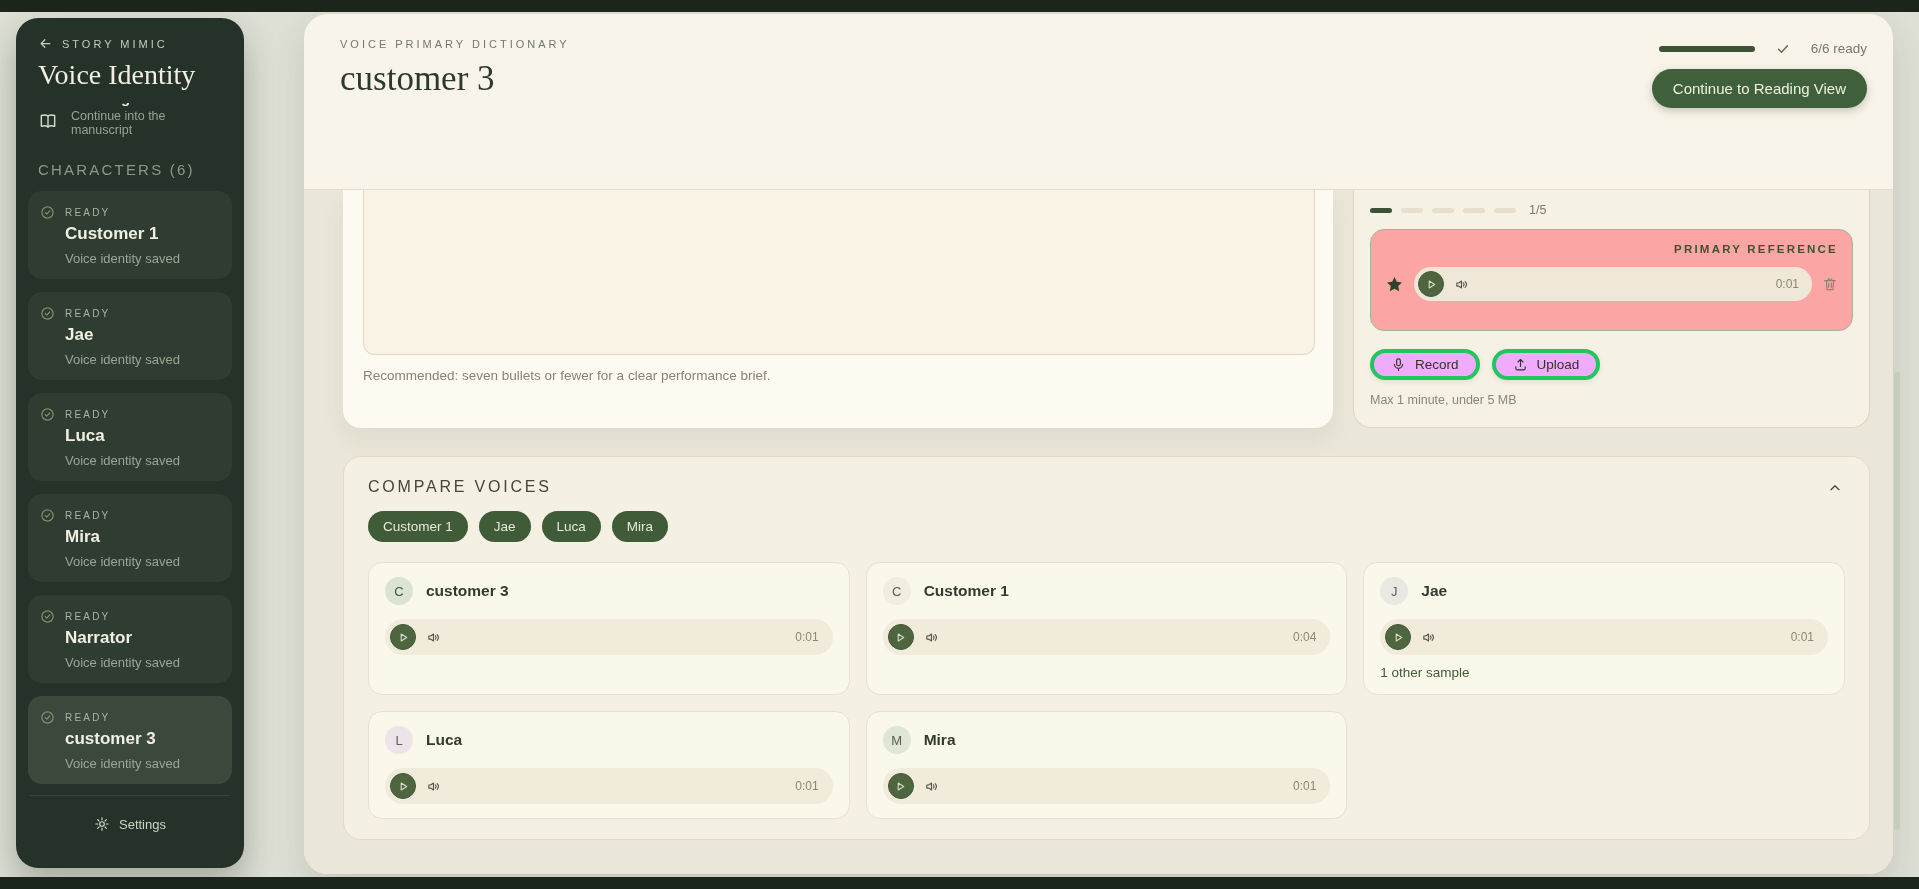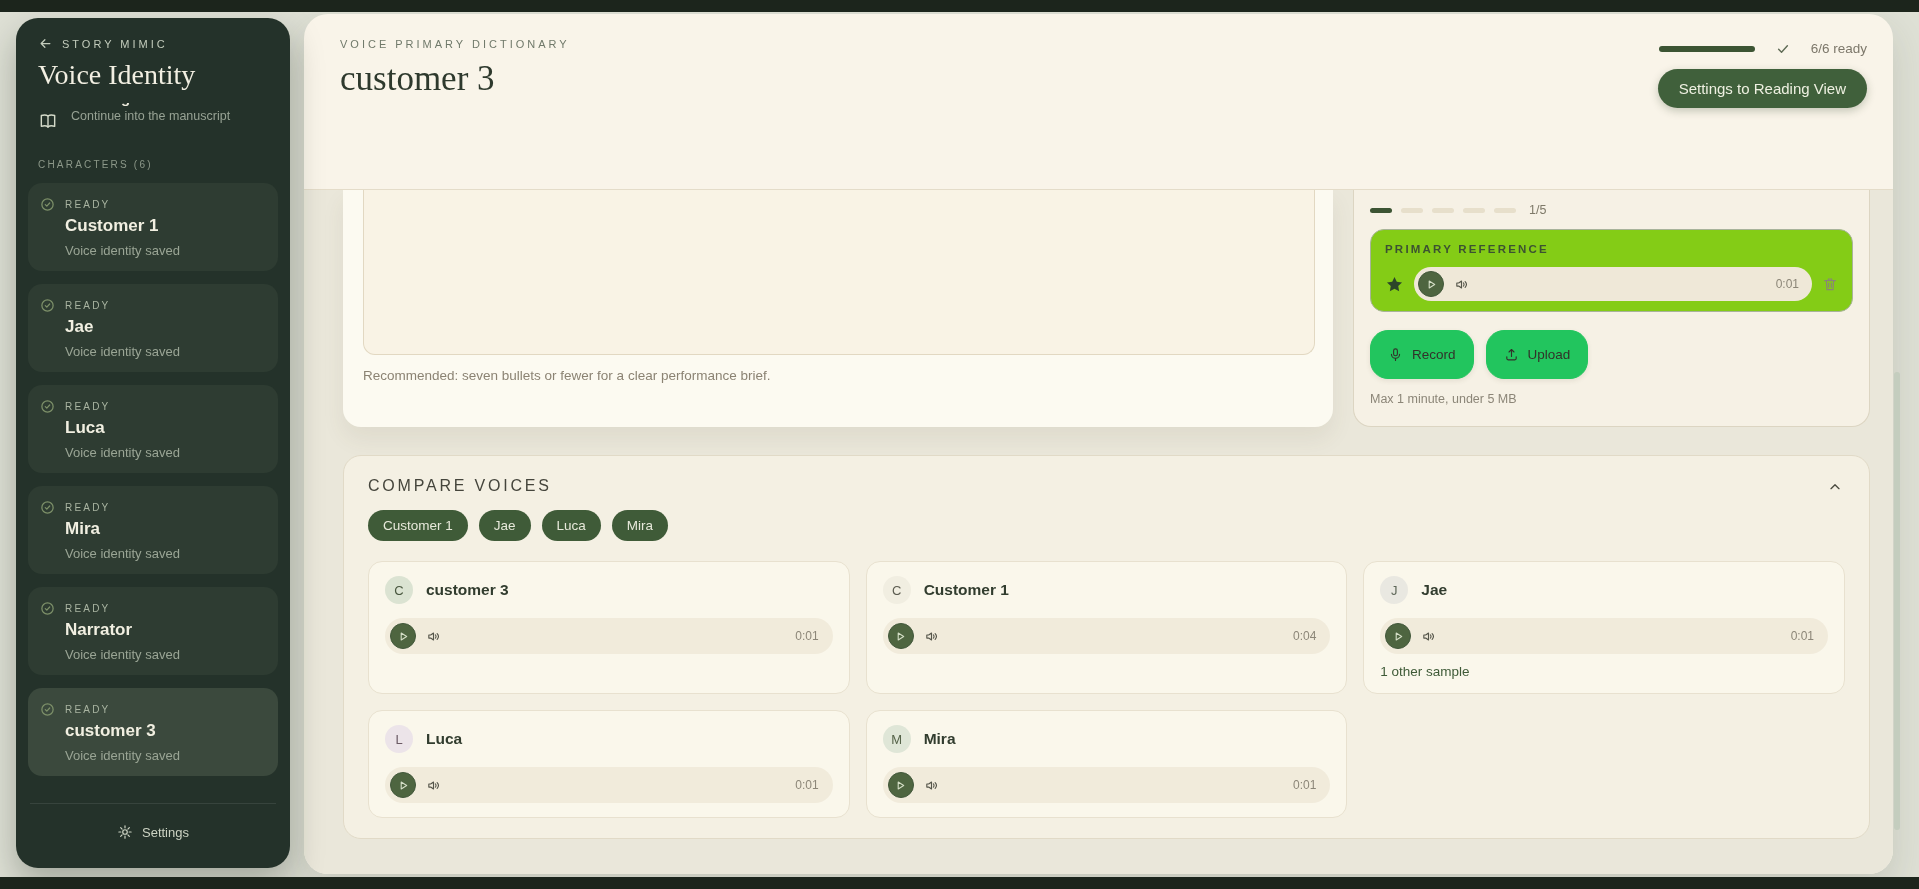--- a/index.html
+++ b/index.html
@@ -8,36 +8,36 @@
     position:relative; overflow:hidden;
     background:#dee0d5;
     font-family:"Liberation Sans", sans-serif;
     color:#2f3a2e;
   }
   .edge-strip { position:absolute; left:0; width:100%; height:12px; background:#1c251c; z-index:5; }
   .edge-strip.top { top:0; } .edge-strip.bottom { bottom:0; }
 
   
   .sidebar {
-    position:absolute; left:16px; top:18px; width:274px; height:850px;
+    position:absolute; left:16px; top:18px; width:228px; height:850px;
     background:#24322a; border-radius:22px; z-index:4;
     box-shadow:0 16px 34px rgba(15,25,15,.28);
-    display:flex; flex-direction:column; padding:14px 12px 8px;
+    display:flex; flex-direction:column; padding:14px 12px 16px;
   }
   .side-back { display:flex; align-items:center; gap:9px; color:#c3ccbc;
     font-size:11px; letter-spacing:3px; padding:4px 10px 0; cursor:pointer; }
   .side-back svg { flex:none; }
   .side-title { font-family:"Liberation Serif", serif; font-weight:400;
     font-size:28px; color:#f2efe2; padding:8px 10px 0; }
   .side-scroll { flex:1; overflow:hidden; margin-top:12px; }
   .nav-item { display:flex; gap:13px; padding:0 10px; margin-top:-14px; cursor:pointer; }
   .nav-icon { color:#d4dac9; margin-top:22px; flex:none; }
   .nav-title { font-size:15px; font-weight:700; color:#e9e7d9; }
   .nav-sub { font-size:12.5px; color:#97a294; margin-top:3px; }
-  .side-section { font-size:10px; letter-spacing:2.2px; color:#8c9889;
+  .side-section { font-size:15px; letter-spacing:2.2px; color:#8c9889;
     padding:0 10px; margin:24px 0 13px; }
   .char-card { background:#2e3c32; border-radius:14px; padding:13px 14px 13px 12px;
     margin-bottom:13px; display:flex; gap:10px; cursor:pointer; }
   .char-card.selected { background:#3b493d; }
   .char-check { color:#7d9069; margin-top:1px; flex:none; }
   .char-status { font-size:10px; letter-spacing:2.2px; color:#a9b4a1; margin-top:3px; }
   .char-name { font-size:17px; font-weight:700; color:#f1efe1; margin-top:6px; }
   .char-note { font-size:13px; color:#9aa595; margin-top:7px; }
   .side-footer { border-top:1px solid rgba(255,255,255,.09); height:57px; flex:none;
     display:flex; align-items:center; justify-content:center; gap:9px;
@@ -75,36 +75,36 @@
     border:1px solid #e2d8c2; border-top:none; border-radius:0 0 12px 12px;
     resize:none; outline:none; font-family:inherit; }
   .brief-note { margin-top:13px; font-size:13.5px; color:#8b8373; }
 
   .ref-panel { flex:1; background:#f6f1e5; border:1px solid #dcd5c2; border-top:none;
     border-radius:0 0 18px 18px; padding:13px 16px 20px; align-self:flex-start; }
   .prog-row { display:flex; align-items:center; gap:9px; }
   .seg { width:22px; height:5px; border-radius:3px; background:#e7dfcb; }
   .seg.filled { background:#3c5433; }
   .prog-label { font-size:12.5px; color:#7e7968; margin-left:4px; }
-  .pr-card { margin-top:12px; border:1px solid #a8b39a; background:#84cc16;
-    border-radius:14px; padding:13px 14px 10px; }
+  .pr-card { margin-top:12px; border:1px solid #a8b39a; background:#fca5a5;
+    border-radius:14px; padding:13px 14px 29px;text-align:right; }
   .pr-label { font-size:11.5px; letter-spacing:2.2px; font-weight:700; color:#3c5232; }
   .pr-row { display:flex; align-items:center; margin-top:12px; gap:10px; }
   .star-btn { background:none; border:none; color:#2c4529; cursor:pointer; display:flex; padding:0; }
   .pill { flex:1; display:flex; align-items:center; gap:10px; background:#efe8d8;
     border-radius:18px; height:34px; padding:0 13px 0 4px; }
   .play-btn { width:26px; height:26px; border-radius:50%; background:#4e6540;
     border:1px solid #41573a; color:#d4dec6; display:flex; align-items:center;
     justify-content:center; cursor:pointer; flex:none; }
   .spk { color:#55554a; display:flex; cursor:pointer; }
   .pill-time { margin-left:auto; font-size:12px; color:#8c8678; }
   .trash-btn { background:none; border:none; color:#8a8478; cursor:pointer; display:flex; padding:0; }
   .rec-row { display:flex; gap:12px; margin-top:18px; }
-  .pill-btn { display:flex; align-items:center; gap:9px; background:#22c55e;
-    border:1px solid #22c55e; border-radius:18px; padding:16px 17px; font-size:13.5px;
+  .pill-btn { display:flex; align-items:center; gap:9px; background:#f0abfc;
+    border:4px solid #22c55e; border-radius:18px; padding:4px 17px; font-size:13.5px;
     color:#32322a; cursor:pointer; font-family:inherit; box-shadow:0 2px 5px rgba(80,70,40,.10); }
   .limit-note { margin-top:13px; font-size:12.5px; color:#8c8678; }
 
   .compare-card { margin-top:28px; background:#f4f0e3; border:1px solid #e1dac7;
     border-radius:18px; padding:21px 24px 20px; position:relative; }
   .compare-title { font-size:16px; letter-spacing:2.8px; color:#45453c; }
   .collapse-btn { position:absolute; right:22px; top:19px; background:none; border:none;
     color:#4a4a40; cursor:pointer; display:flex; padding:4px; }
   .chips { display:flex; gap:11px; margin-top:15px; }
   .chip { background:#3f5b38; color:#e7e9da; border:none; border-radius:16px;
@@ -247,21 +247,21 @@
     <div class="header-right">
       <div class="ready-row">
         <span class="ready-bar"></span>
         <span class="ready-check">
           <svg width="14" height="14" viewBox="0 0 24 24" fill="none" stroke="currentColor" stroke-width="2.4" stroke-linecap="round" stroke-linejoin="round">
               <path d="M4.5 12.5l5 5 10-11"></path>
             </svg>
         </span>
         <span class="ready-text">6/6 ready</span>
       </div>
-      <button class="cta-btn">Settings to Reading View</button>
+      <button class="cta-btn">Continue to Reading View</button>
     </div>
   </header>
 
   <div class="content">
     <div class="cols">
 
       <section class="brief-card">
         <textarea class="brief-textarea" value="" style=""></textarea>
         <div class="brief-note">Recommended: seven bullets or fewer for a clear performance brief.</div>
       </section>

